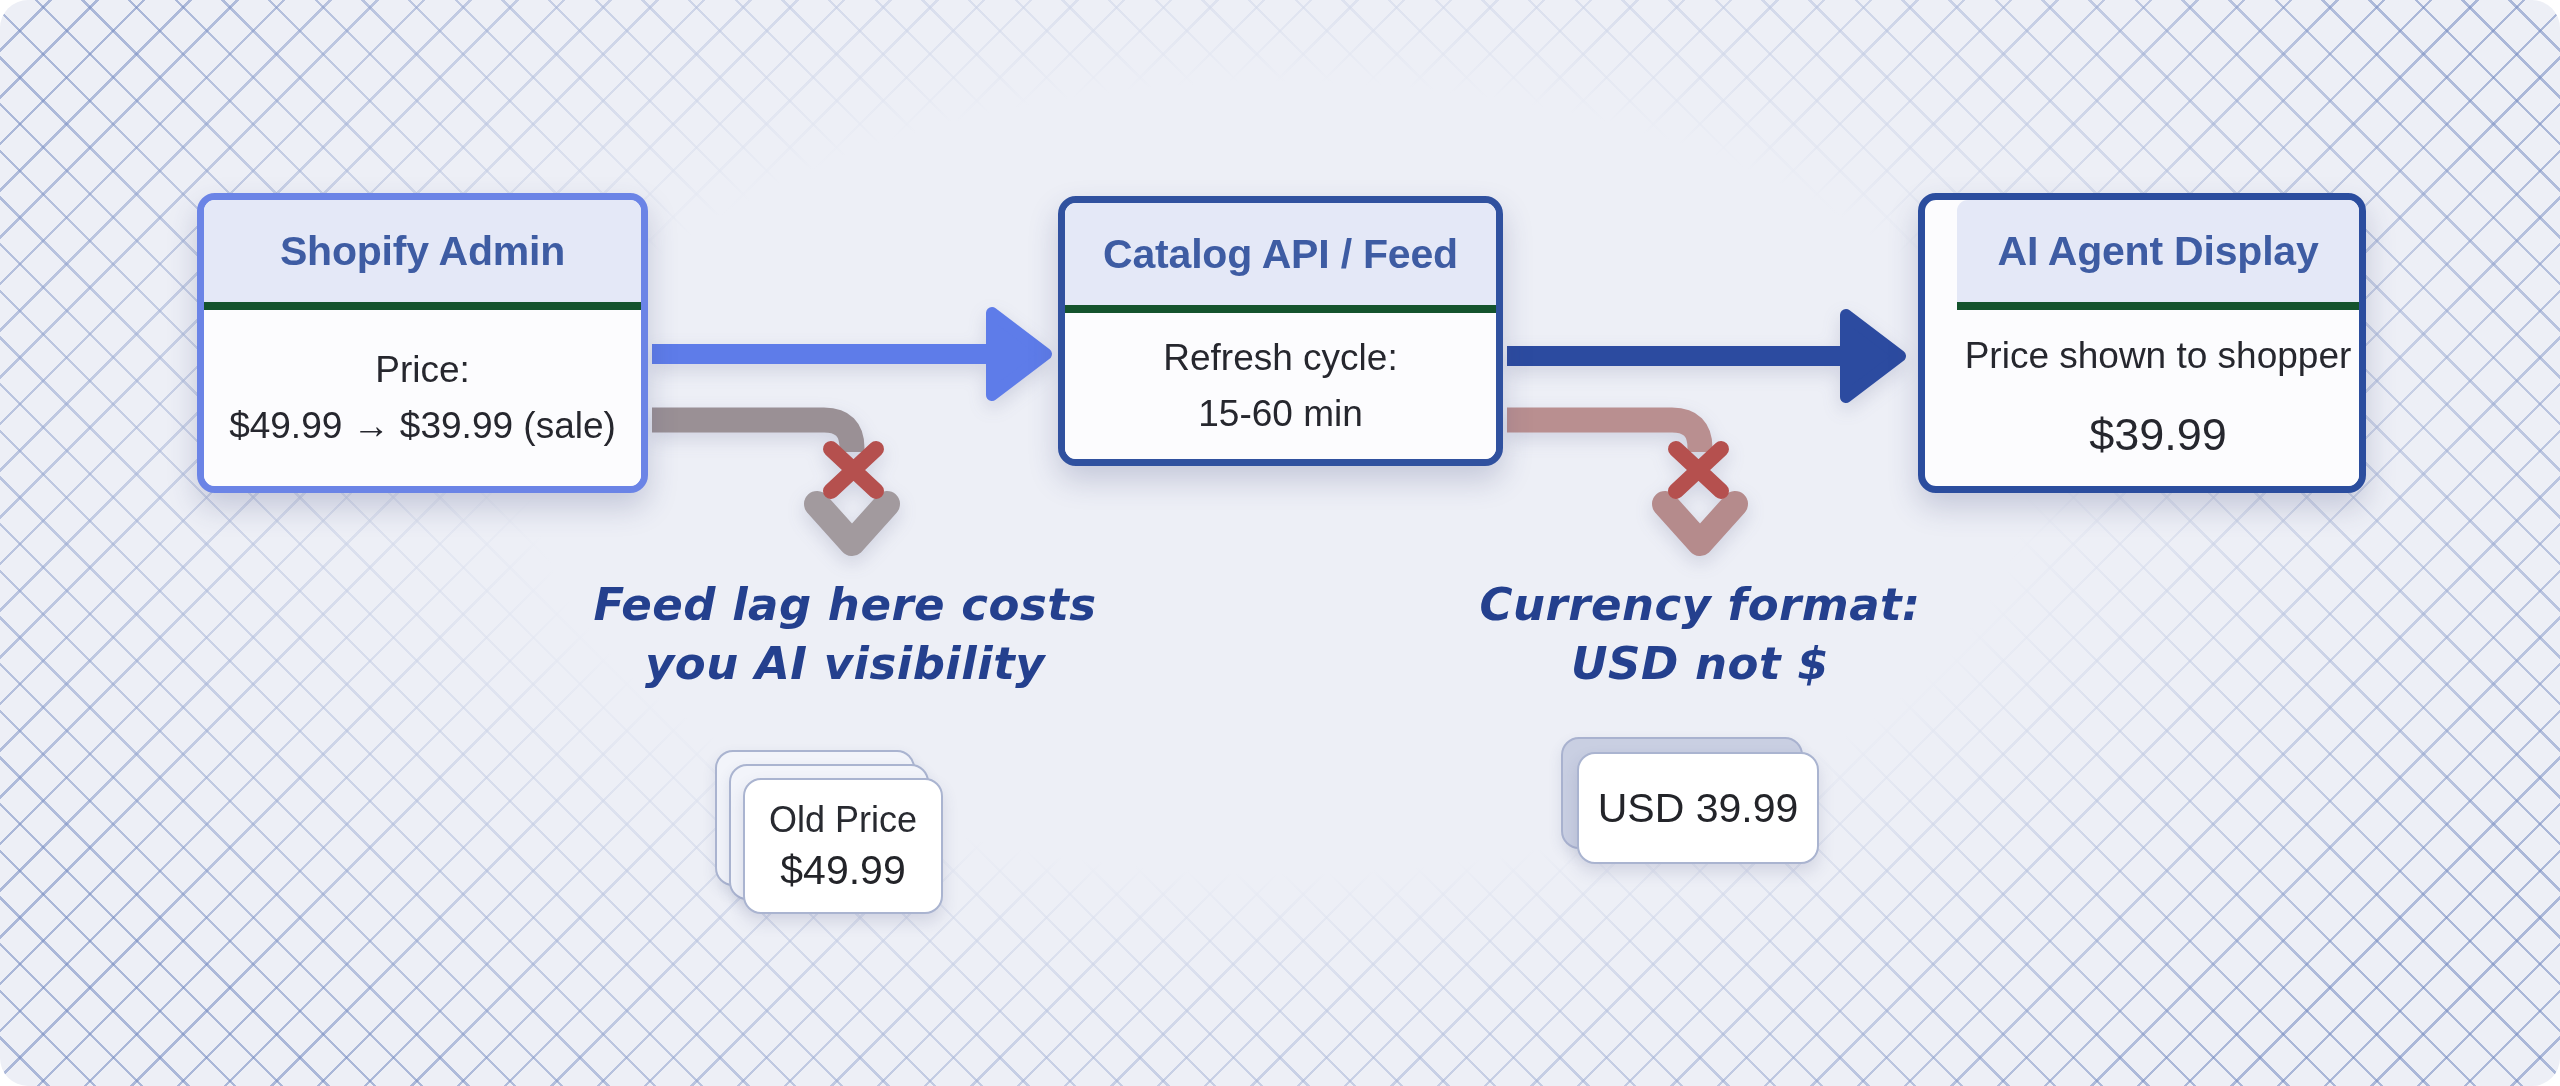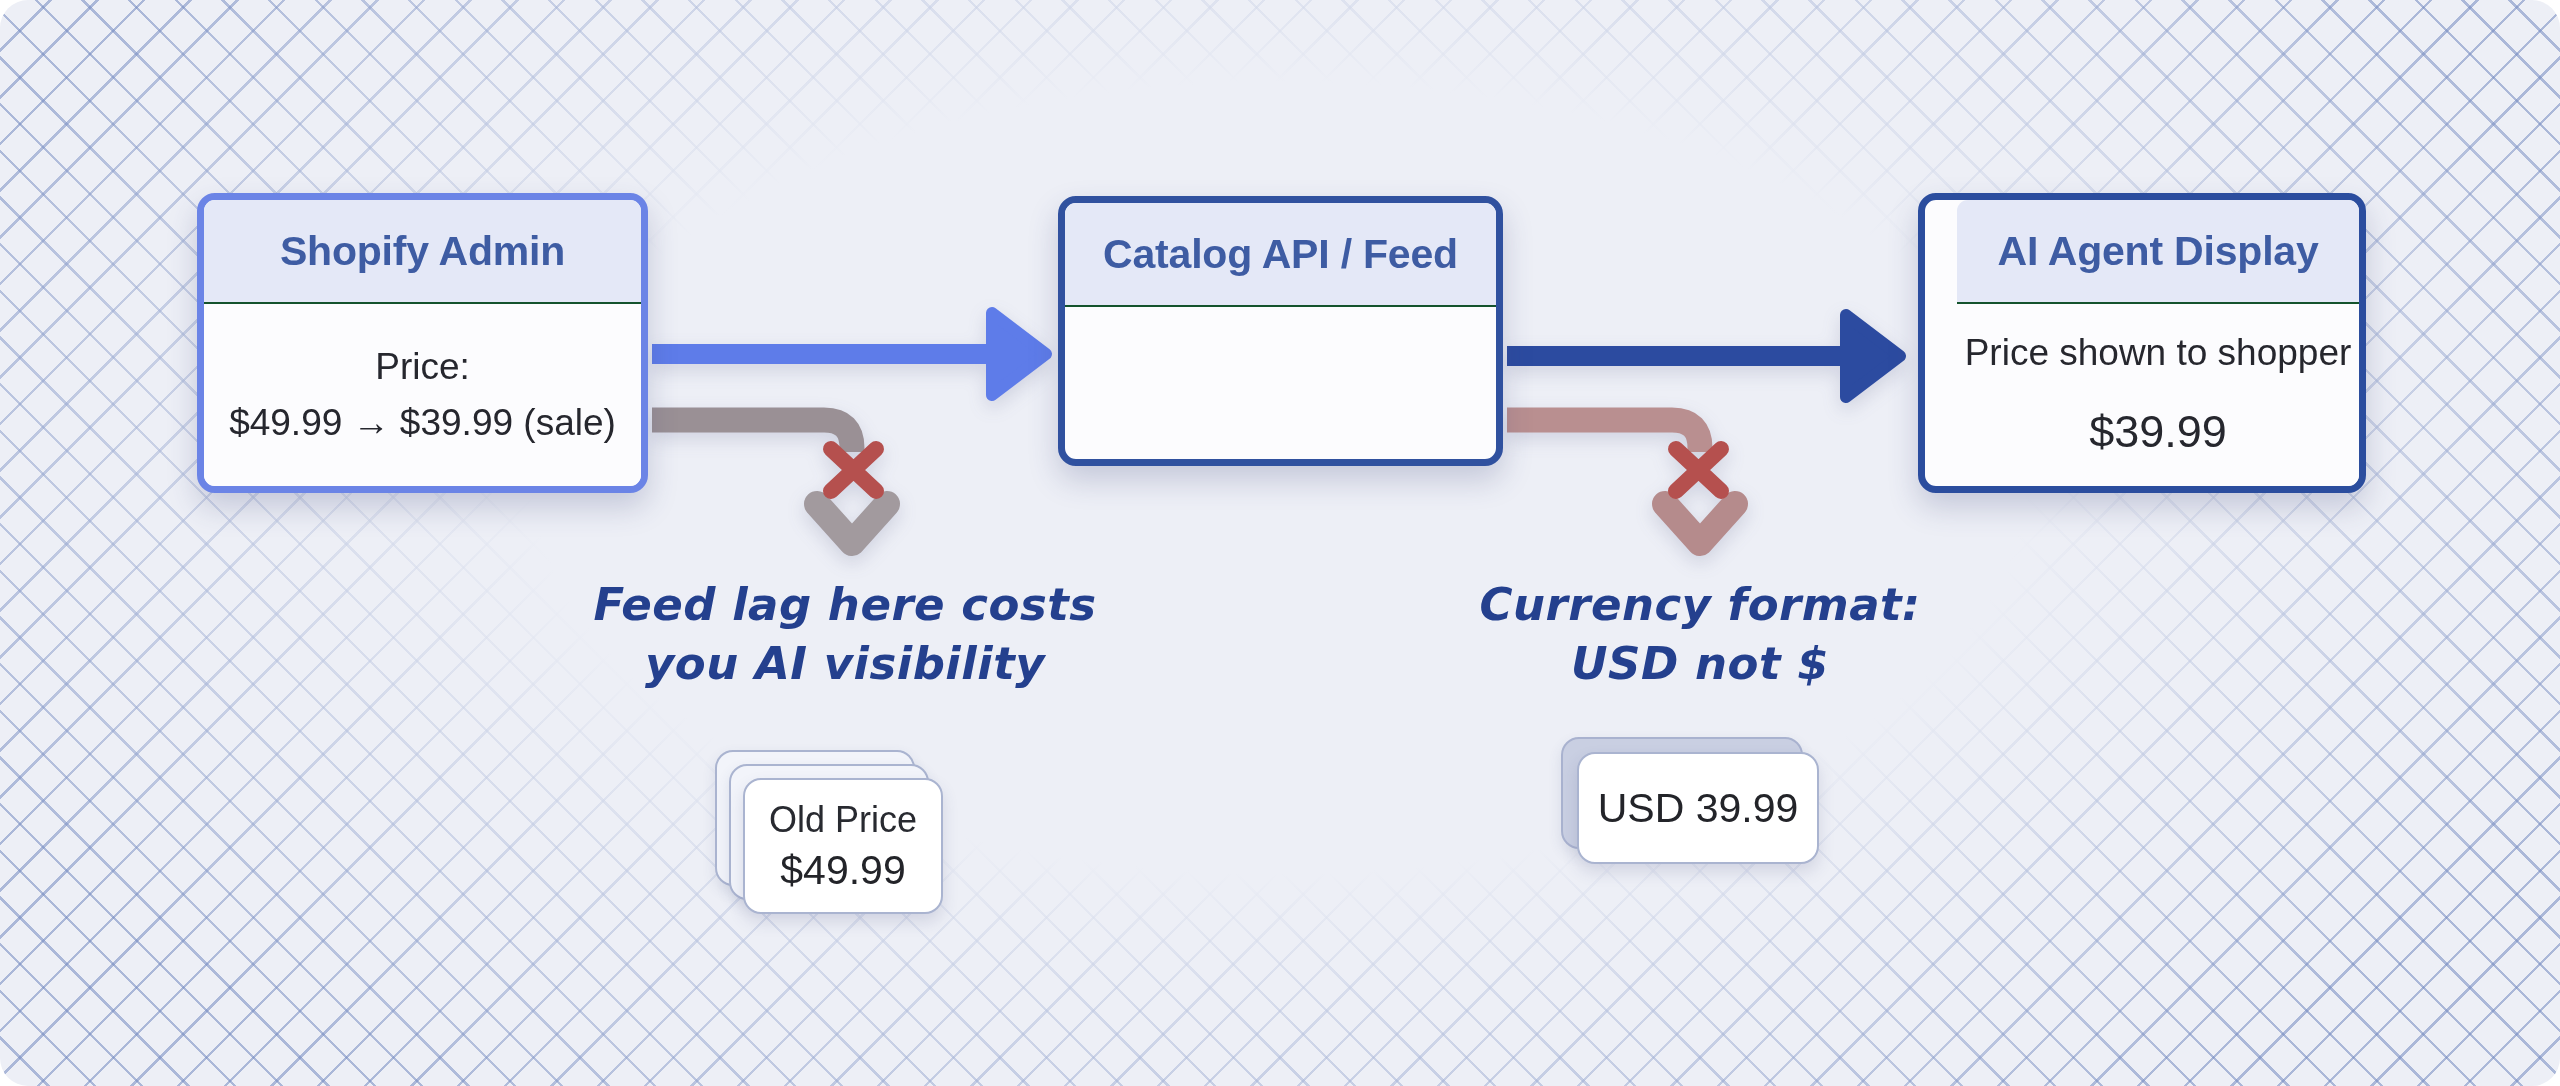--- a/index.html
+++ b/index.html
@@ -23,21 +23,21 @@
   .node{
     position:absolute;z-index:3;background:#fcfcfe;border-radius:18px;
     box-shadow:0 14px 30px rgba(54,66,118,0.22);
     display:flex;flex-direction:column;box-sizing:border-box;
   }
   .node--light{border:7px solid #6b84e6;}
   .node--dark{border:7px solid #30519f;}
   .node--dark2{border:7px solid #2b4d9e;padding-left:32px;}
   .node-header{
     height:102px;flex:0 0 auto;background:#e4e8f7;
-    border-bottom:2px solid #14532d;border-radius:11px 11px 0 0;
+    border-bottom:8px solid #14532d;border-radius:11px 11px 0 0;
     display:flex;align-items:center;justify-content:center;
   }
   .node-title{font-size:41px;font-weight:700;color:#3e5ca3;letter-spacing:-0.2px;}
   .node-body{
     flex:1 1 auto;display:flex;flex-direction:column;align-items:center;justify-content:center;
     gap:14px;border-radius:0 0 11px 11px;background:#fcfcfe;
   }
   .node-line{font-size:37px;color:#26272e;white-space:nowrap;text-align:right;}
   .node-line.big{font-size:45px;margin-top:18px;}
   .annotation{
@@ -98,20 +98,24 @@
     <div class="node-body">
       <span class="node-line">Price:</span>
       <span class="node-line">$49.99 → $39.99 (sale)</span>
     </div>
   </div>
 
   <div class="node node--dark" style="left:1058px;top:196px;width:445px;height:270px;">
     <div class="node-header">
       <span class="node-title">Catalog API / Feed</span>
     </div>
+    <div class="node-body">
+      <span class="node-line">Refresh cycle:</span>
+      <span class="node-line">15-60 min</span>
+    </div>
   </div>
 
   <div class="node node--dark2" style="left:1918px;top:193px;width:448px;height:300px;">
     <div class="node-header">
       <span class="node-title">AI Agent Display</span>
     </div>
     <div class="node-body">
       <span class="node-line">Price shown to shopper</span>
       <span class="node-line big">$39.99</span>
     </div>

